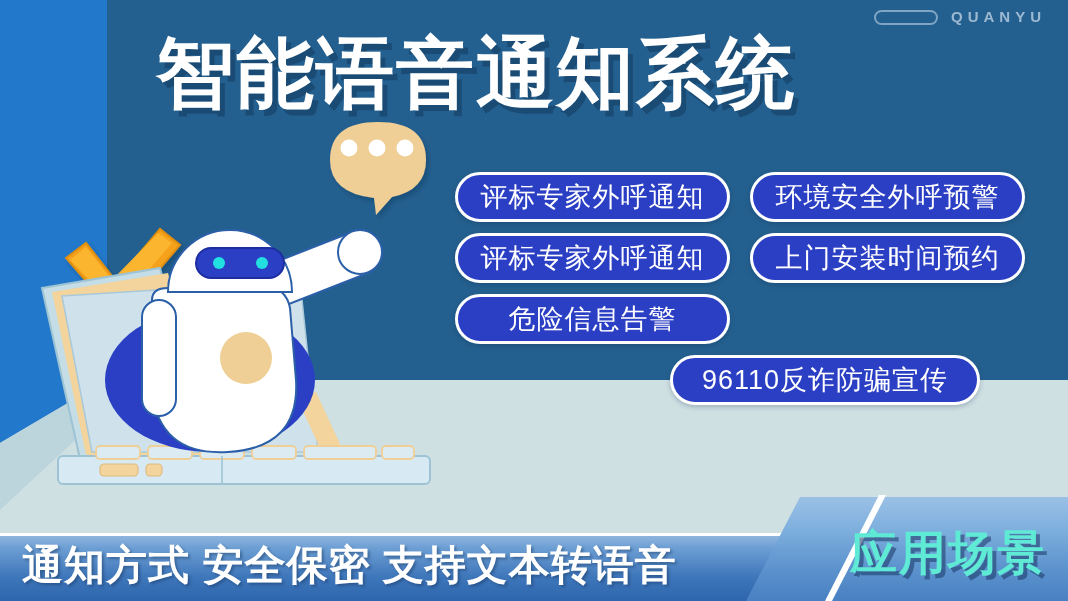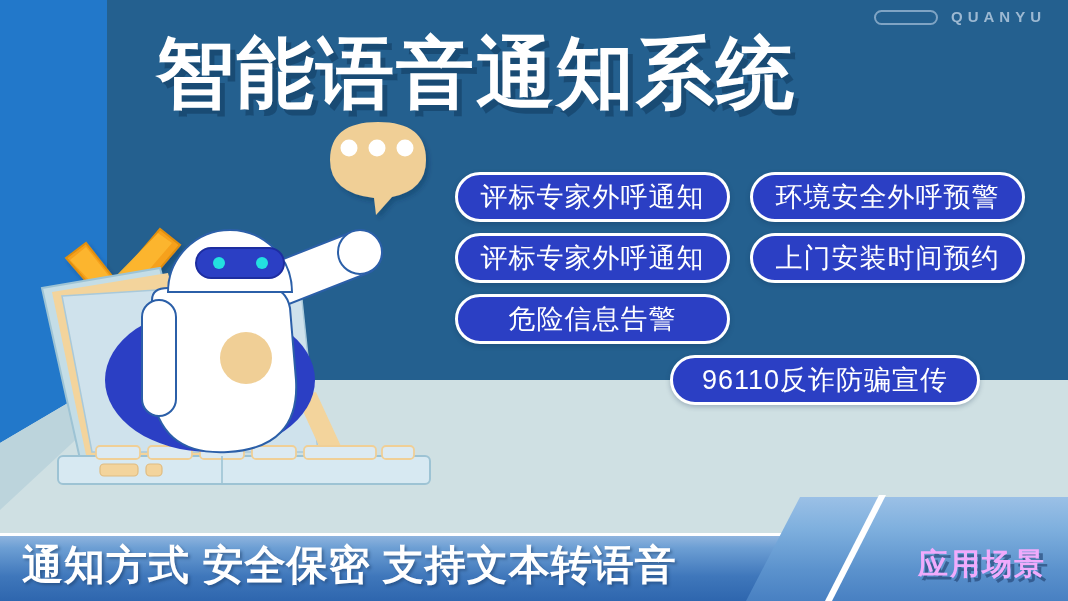--- a/index.html
+++ b/index.html
@@ -97,21 +97,21 @@
     content:"";position:absolute;left:0;top:0;width:100%;height:100%;
     border-top-left-radius:22px;
   }
   .scene-divider{
     position:absolute;right:236px;bottom:0;width:7px;height:106px;
     background:#ffffff;
     transform:skewX(-27deg);transform-origin:bottom;
   }
   .scene-text{
     position:absolute;right:22px;bottom:16px;
-    color:#f0abfc;font-size:30px;font-weight:bold;letter-spacing:2px;
+    color:#5eead4;font-size:47px;font-weight:bold;letter-spacing:2px;
     white-space:nowrap;
     text-shadow:4px 4px 0 rgba(25,55,100,.55);
   }
 </style>
 </head>
 <body>
 
 <div id="stage">
 
   <div class="bg-dark"></div>

